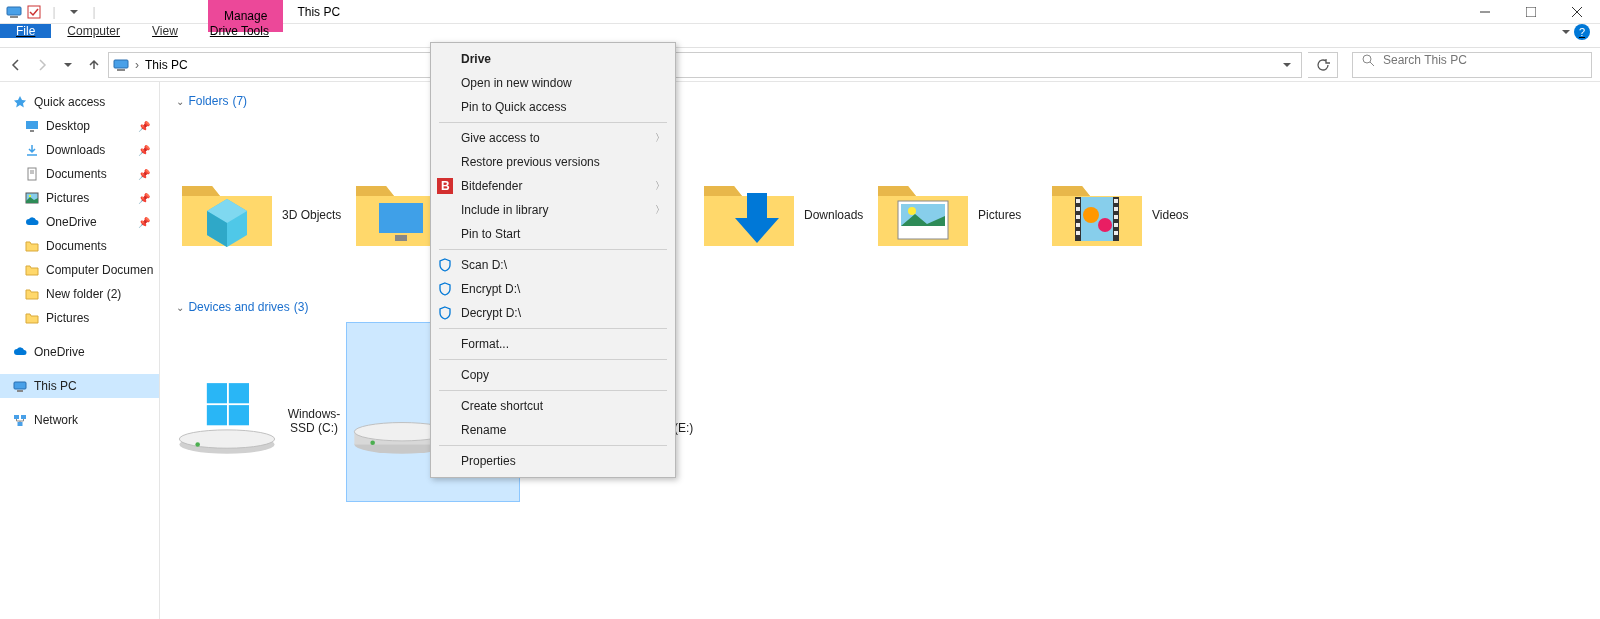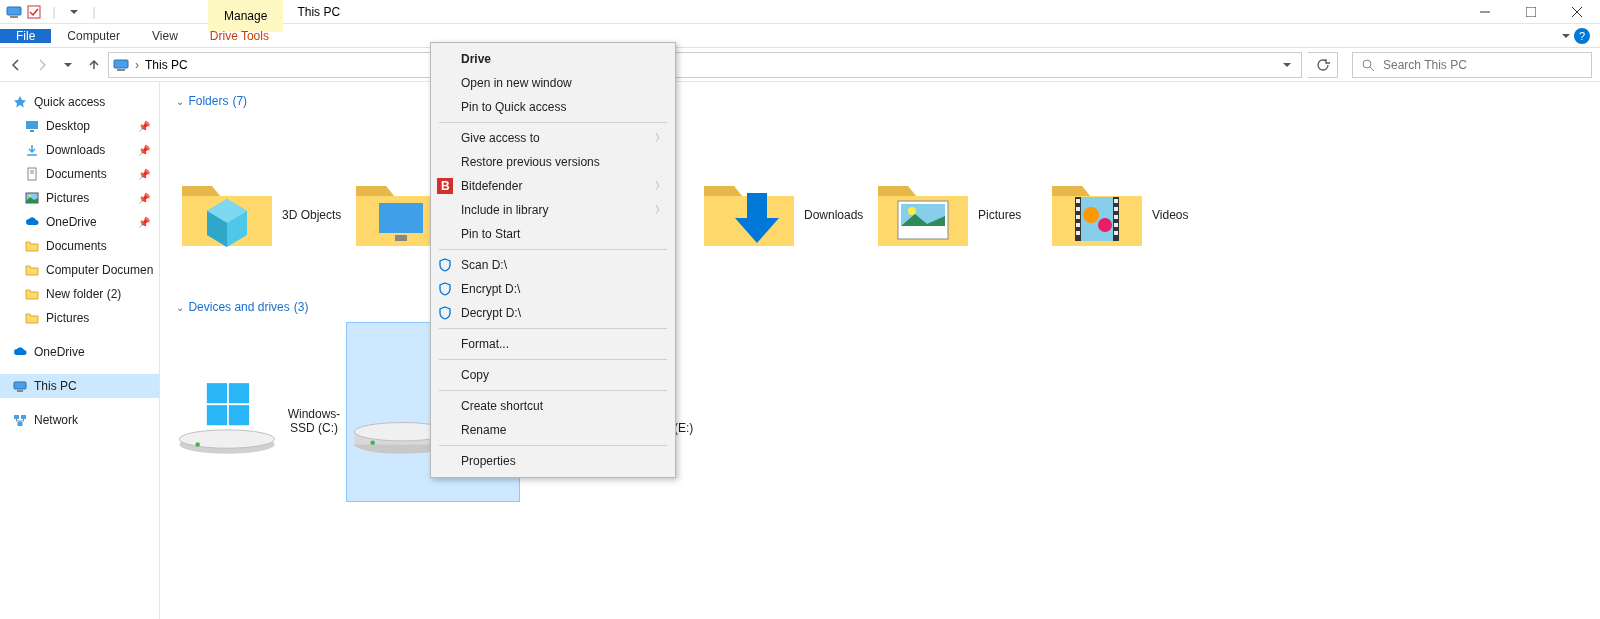--- a/index.html
+++ b/index.html
@@ -3,45 +3,45 @@
 <meta charset="utf-8">
 <style>
 * { margin:0; padding:0; box-sizing:border-box; font-family:"Segoe UI",Arial,sans-serif; font-size:12px; }
 body { background:#fff; width:1600px; height:619px; overflow:hidden; position:relative; }
 
 
 .titlebar { height:24px; display:flex; align-items:center; background:#fff; border-bottom:1px solid #e5e5e5; }
 .qat { display:flex; align-items:center; gap:4px; padding:0 6px; }
 .qat-icon { width:16px; height:16px; display:flex; align-items:center; justify-content:center; }
 .title-tabs { display:flex; align-items:stretch; height:24px; }
-.contextual-tab { background:#fef9c3; color:#000; padding:16px 16px; display:flex; align-items:center; }
+.contextual-tab { background:#ec4899; color:#000; padding:16px 16px; display:flex; align-items:center; }
 .title-text { padding:0 14px; display:flex; align-items:center; color:#000; }
 .win-controls { margin-left:auto; display:flex; align-items:center; gap:0; }
 .win-btn { width:46px; height:24px; display:flex; align-items:center; justify-content:center; color:#333; }
 .help-dot { width:16px; height:16px; border-radius:50%; background:#0078d7; color:#fff; display:flex; align-items:center; justify-content:center; font-size:11px; margin-right:4px; }
 
 
-.ribbon { height:24px; display:flex; align-items:center; border-bottom:1px solid #e1e1e1; }
+.ribbon { height:24px; display:flex; align-items:flex-start; border-bottom:1px solid #e1e1e1;text-decoration:underline; }
 .ribbon-tab { padding:0 16px; display:flex; align-items:center; color:#333; }
 .ribbon-tab.file { background:#1a6fce; color:#fff; }
-.ribbon-tab.contextual { color:#c2410c; }
+.ribbon-tab.contextual { color:#000000; }
 .ribbon-spacer { flex:1; }
 .ribbon-right { display:flex; align-items:center; padding-right:6px; gap:4px; }
 
 
 .navbar { height:34px; display:flex; align-items:center; padding:4px 8px; gap:6px; border-bottom:1px solid #e5e5e5; }
 .nav-arrows { display:flex; align-items:center; gap:10px; color:#555; }
 .nav-arrow { width:16px; height:16px; display:flex; align-items:center; justify-content:center; }
 .nav-arrow.disabled { opacity:.35; }
 .addressbar { flex:1; height:26px; border:1px solid #ccc; display:flex; align-items:center; padding:0 4px; gap:6px; }
 .addr-icon { width:16px; height:16px; }
 .addr-sep { color:#666; }
 .addr-drop { margin-left:auto; padding:0 6px; color:#666; }
 .refresh-btn { width:30px; height:26px; border:1px solid #ccc; border-left:none; display:flex; align-items:center; justify-content:center; color:#555; }
-.searchbox { width:240px; height:26px; border:1px solid #ccc; display:flex; align-items:center; padding:0 8px; gap:8px; color:#888; margin-left:8px; }
+.searchbox { width:240px; height:26px; border:1px solid #ccc; display:flex; align-items:flex-start; padding:0 8px; gap:8px; color:#888; margin-left:8px; }
 .searchbox input { border:none; outline:none; flex:1; font-size:12px; color:#333; background:transparent; }
 
 
 .body { display:flex; height:calc(619px - 24px - 24px - 34px); }
 .sidebar { width:160px; border-right:1px solid #e5e5e5; padding-top:8px; overflow:hidden; }
 .side-item { display:flex; align-items:center; height:24px; padding:0 8px 0 24px; gap:6px; color:#222; white-space:nowrap; position:relative; }
 .side-item.top { padding-left:12px; }
 .side-item .pin { margin-left:auto; color:#888; font-size:10px; }
 .side-item.selected { background:#cce8ff; }
 .side-icon { width:16px; height:16px; display:flex; align-items:center; justify-content:center; flex-shrink:0; }

